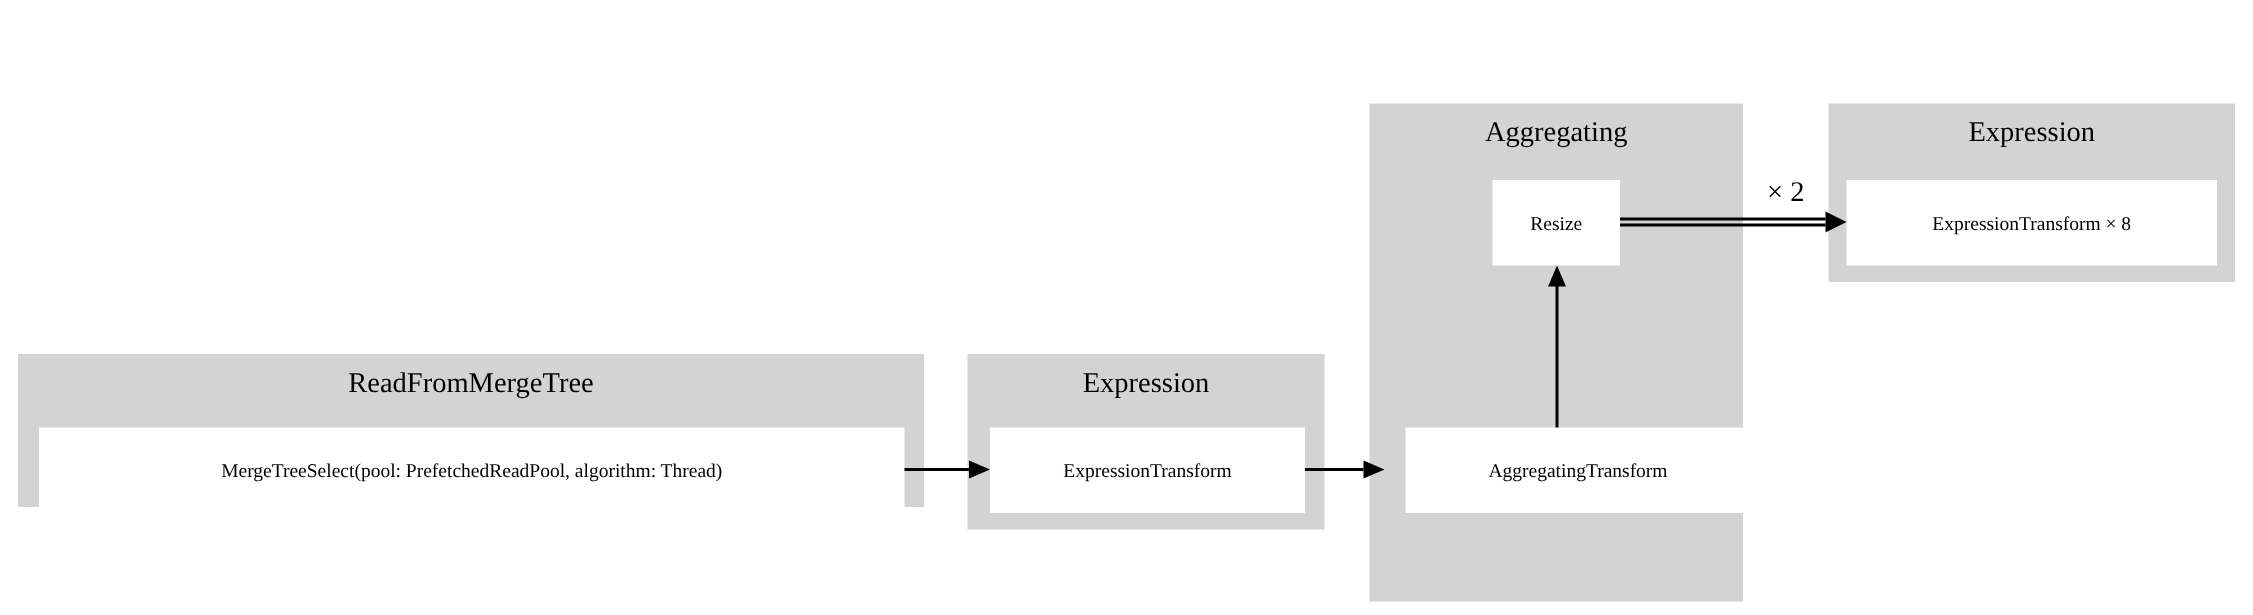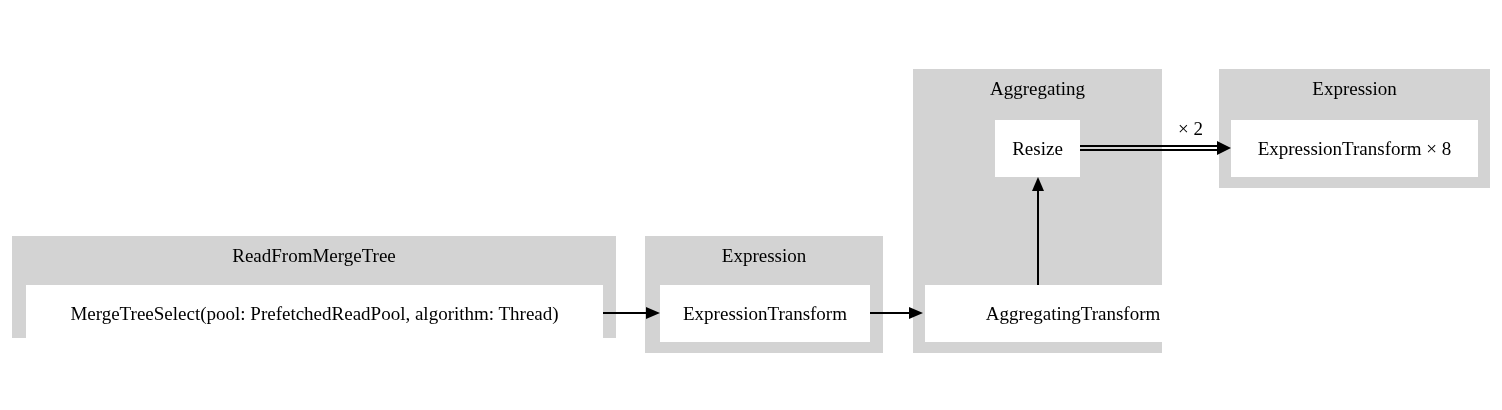--- a/index.html
+++ b/index.html
@@ -28,33 +28,33 @@
     text-align: center;
     font-size: 19px;
     line-height: 20px;
   }
   .node {
     position: absolute;
     background: #ffffff;
     display: flex;
     align-items: center;
     justify-content: center;
-    font-size: 19px;
+    font-size: 13px;
     white-space: nowrap;
   }
   
   .c1 { left: 12px; top: 236px; width: 604px; height: 102px; }
   .c1 .node { left: 14px; top: 49px; width: 577px; height: 57px; }
   
   .c2 { left: 645px; top: 236px; width: 238px; height: 117px; }
   .c2 .node { left: 15px; top: 49px; width: 210px; height: 57px; justify-content: center; }
   
-  .c3 { left: 913px; top: 69px; width: 249px; height: 284px; }
+  .c3 { left: 913px; top: 69px; width: 249px; height: 332px; }
   .c3 .n-resize { left: 82px; top: 51px; width: 85px; height: 57px; }
-  .c3 .n-aggtr  { left: 12px; top: 216px; width: 230px; height: 57px; padding-left: 33px; }
+  .c3 .n-aggtr  { left: 24px; top: 216px; width: 230px; height: 57px; }
   
   .c4 { left: 1219px; top: 69px; width: 271px; height: 119px; }
   .c4 .node { left: 12px; top: 51px; width: 247px; height: 57px; }
 
   
   .hline {
     position: absolute;
     height: 2px;
     background: #000000;
   }

